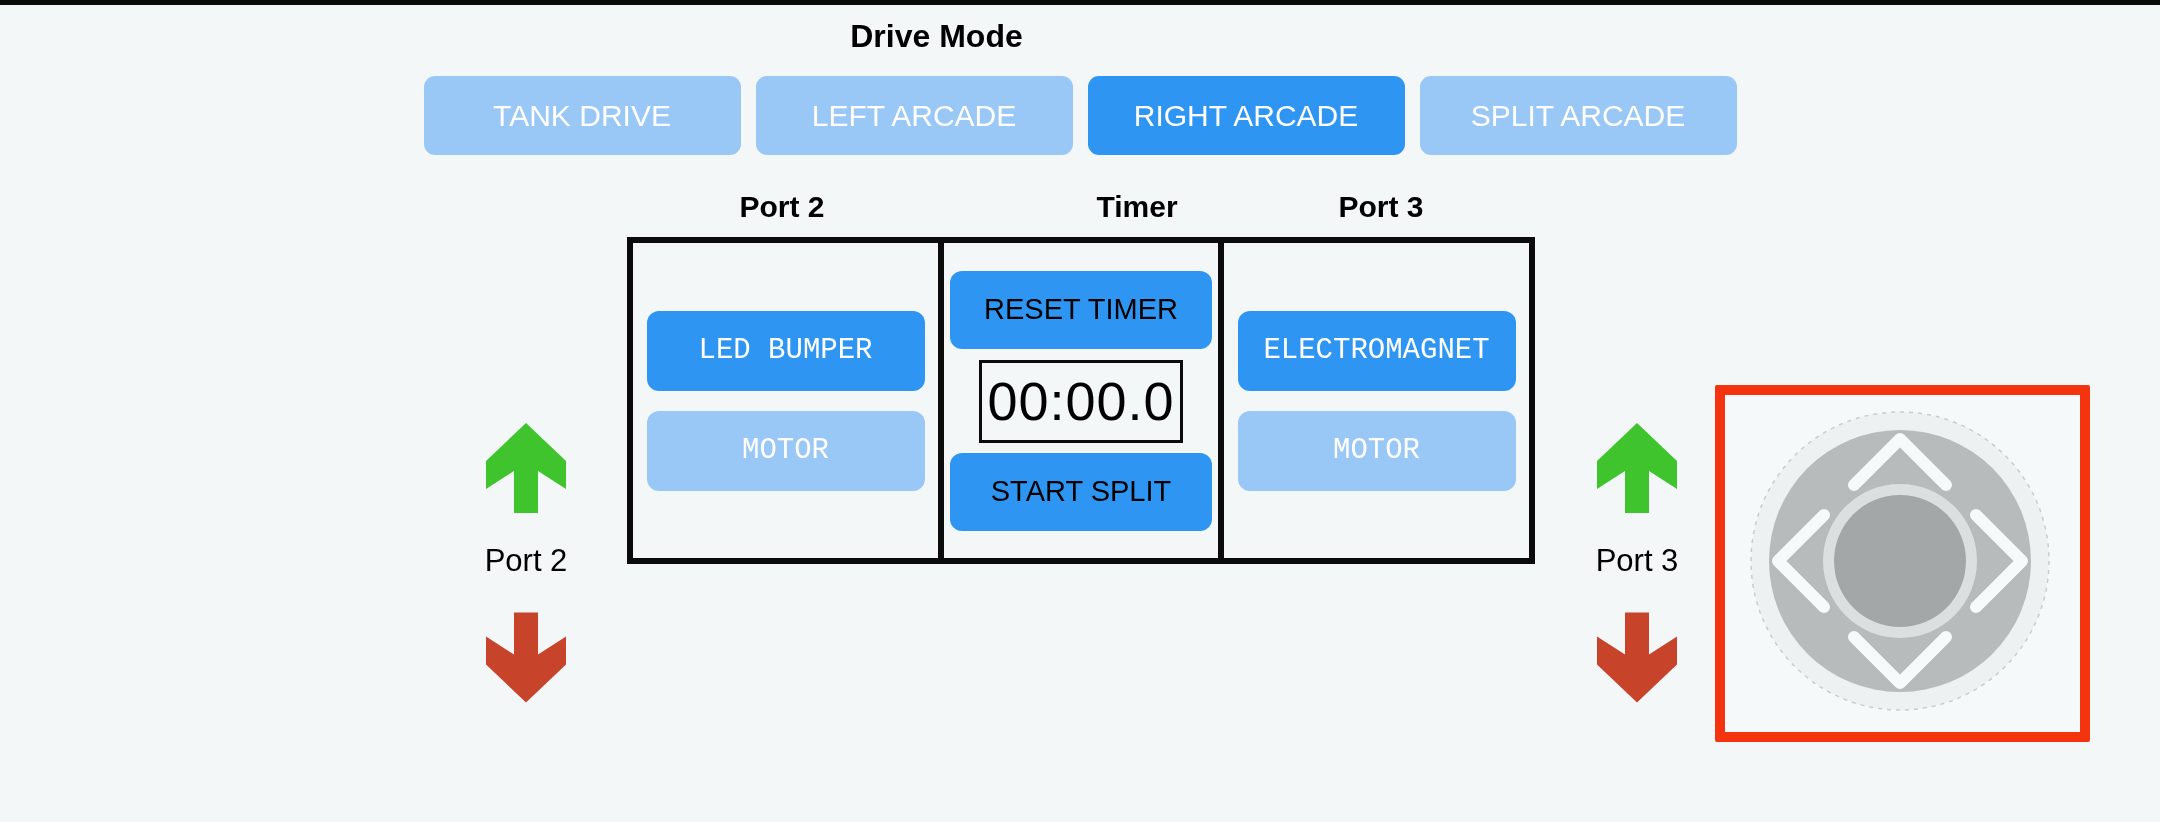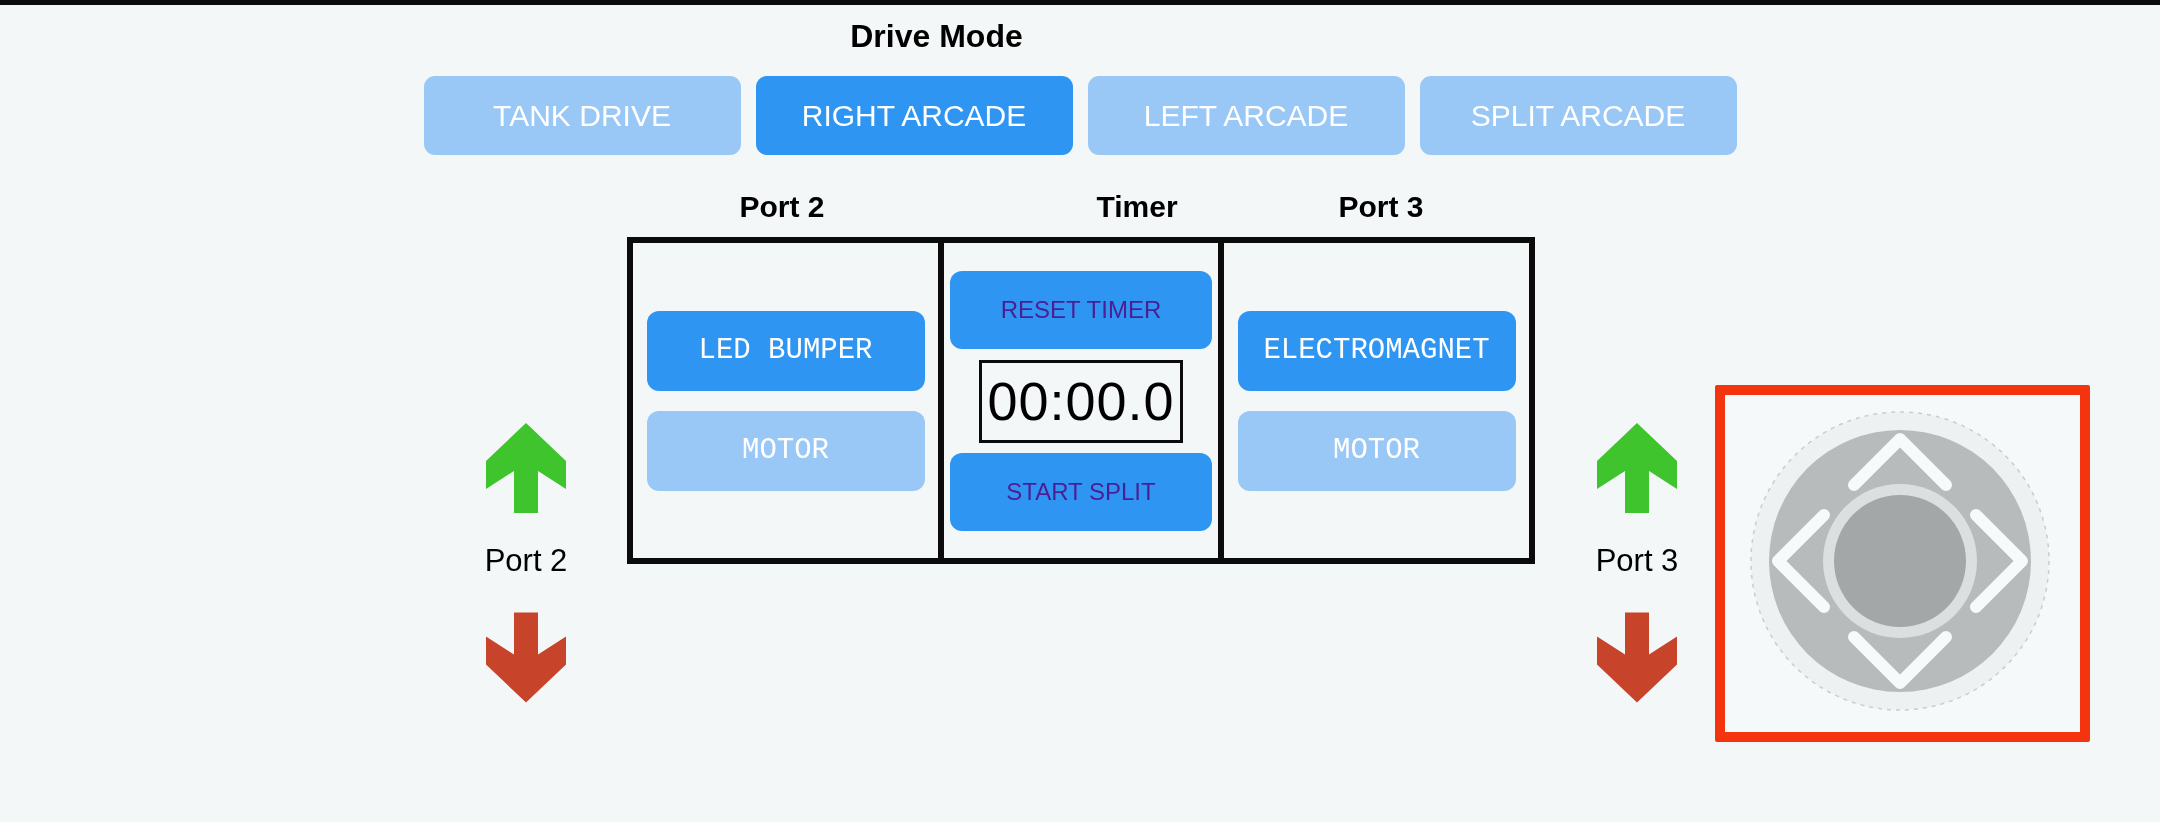--- a/index.html
+++ b/index.html
@@ -49,21 +49,21 @@
     width:278px; height:80px; border:none; border-radius:12px;
     color:#FFFFFF; font-size:29px; font-family:Liberation Mono, monospace;
     display:flex; align-items:center; justify-content:center; cursor:pointer;text-align:right;
   }
   .dev-btn.on  { background:#2E96F2; }
   .dev-btn.off { background:#9AC8F6; }
   .cell-port2 .dev-btn + .dev-btn, .cell-port3 .dev-btn + .dev-btn { margin-top:20px; }
 
   .timer-btn {
     width:262px; height:78px; border:none; border-radius:12px;
-    background:#2E96F2; color:#4c1d95; font-size:24px;
+    background:#2E96F2; color:#000000; font-size:29px;
     font-family:"Liberation Sans", sans-serif;
     display:flex; align-items:center; justify-content:center; cursor:pointer;
   }
   .timer-display {
     width:204px; height:83px; margin:11px 0 10px 0;
     border:3px solid #0B0B0B; background:transparent;
     display:flex; align-items:center; justify-content:center;
     font-size:54px; color:#000; letter-spacing:1px;
   }
 
@@ -85,22 +85,22 @@
 </head>
 <body>
 
 <div class="screen">
   <div class="topbar"></div>
 
   <div class="page-title">Drive Mode</div>
 
   <div class="mode-row">
     <button class="mode-btn">TANK DRIVE</button>
+    <button class="mode-btn">LEFT ARCADE</button>
     <button class="mode-btn active">RIGHT ARCADE</button>
-    <button class="mode-btn">LEFT ARCADE</button>
     <button class="mode-btn">SPLIT ARCADE</button>
   </div>
 
   <div class="col-header h-port2">Port 2</div>
   <div class="col-header h-timer">Timer</div>
   <div class="col-header h-port3">Port 3</div>
 
   <div class="panel">
     <div class="cell cell-port2">
       <button class="dev-btn on">LED BUMPER</button>

